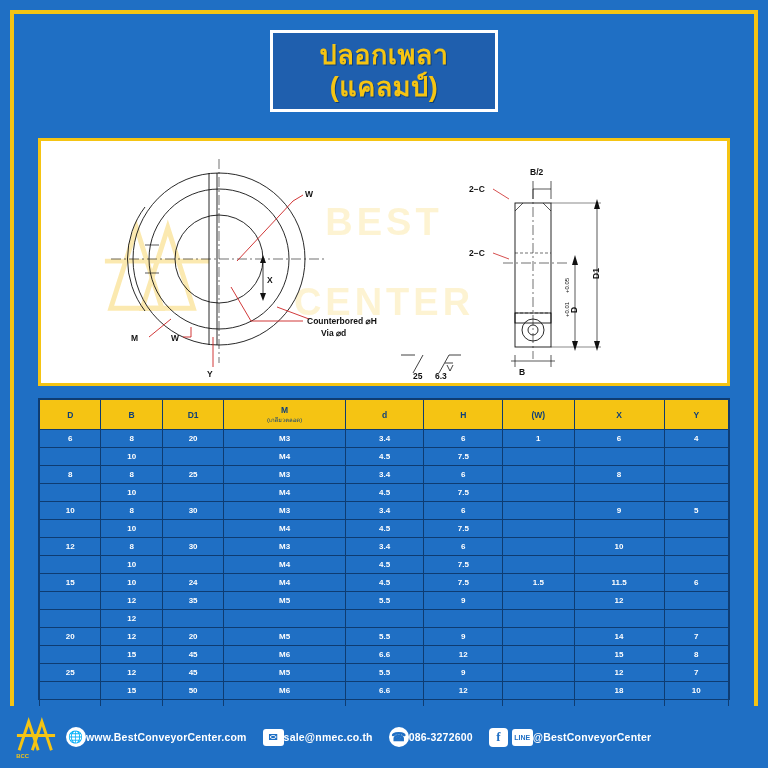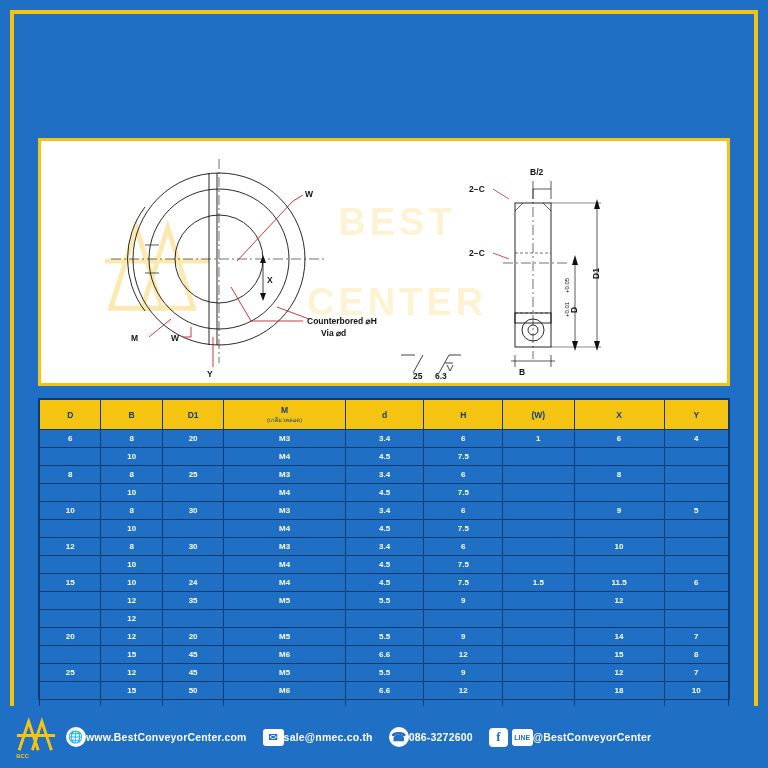--- a/index.html
+++ b/index.html
@@ -32,21 +32,20 @@
   
   .draw-panel {
     position:absolute; left:38px; top:138px; width:692px; height:248px;
     background:#ffffff; border:3px solid #f5c413;
     overflow:hidden;
   }
   .watermark {
     position:absolute; left:0; top:0; width:100%; height:100%;
     display:flex; align-items:center; justify-content:center;
     pointer-events:none;
-    margin-left:13px;
   }
   .wm-text {
     font-size:38px; font-weight:bold; color:#fdf3d0;
     letter-spacing:4px; text-align:center; line-height:40px;
     opacity:0.95;
   }
   .wm-logo {
     position:absolute; left:58px; top:72px; width:118px; height:110px;
     opacity:0.9;
   }
@@ -105,20 +104,24 @@
     color:#1f6fc4; font-size:13px; font-weight:bold; font-family:"Liberation Serif", serif;
   }
 </style>
 </head>
 <body>
 
 <div class="page">
 
   <div class="frame-outer"></div>
 
+  <div class="title-box">
+    <div class="title-line">ปลอกเพลา</div>
+    <div class="title-line">(แคลมป์)</div>
+  </div>
 
   <div class="draw-panel">
 
     <div class="watermark">
       <div class="wm-text">
         <span>BEST</span><br>
         <br>
         <span>CENTER</span>
       </div>
     </div>

